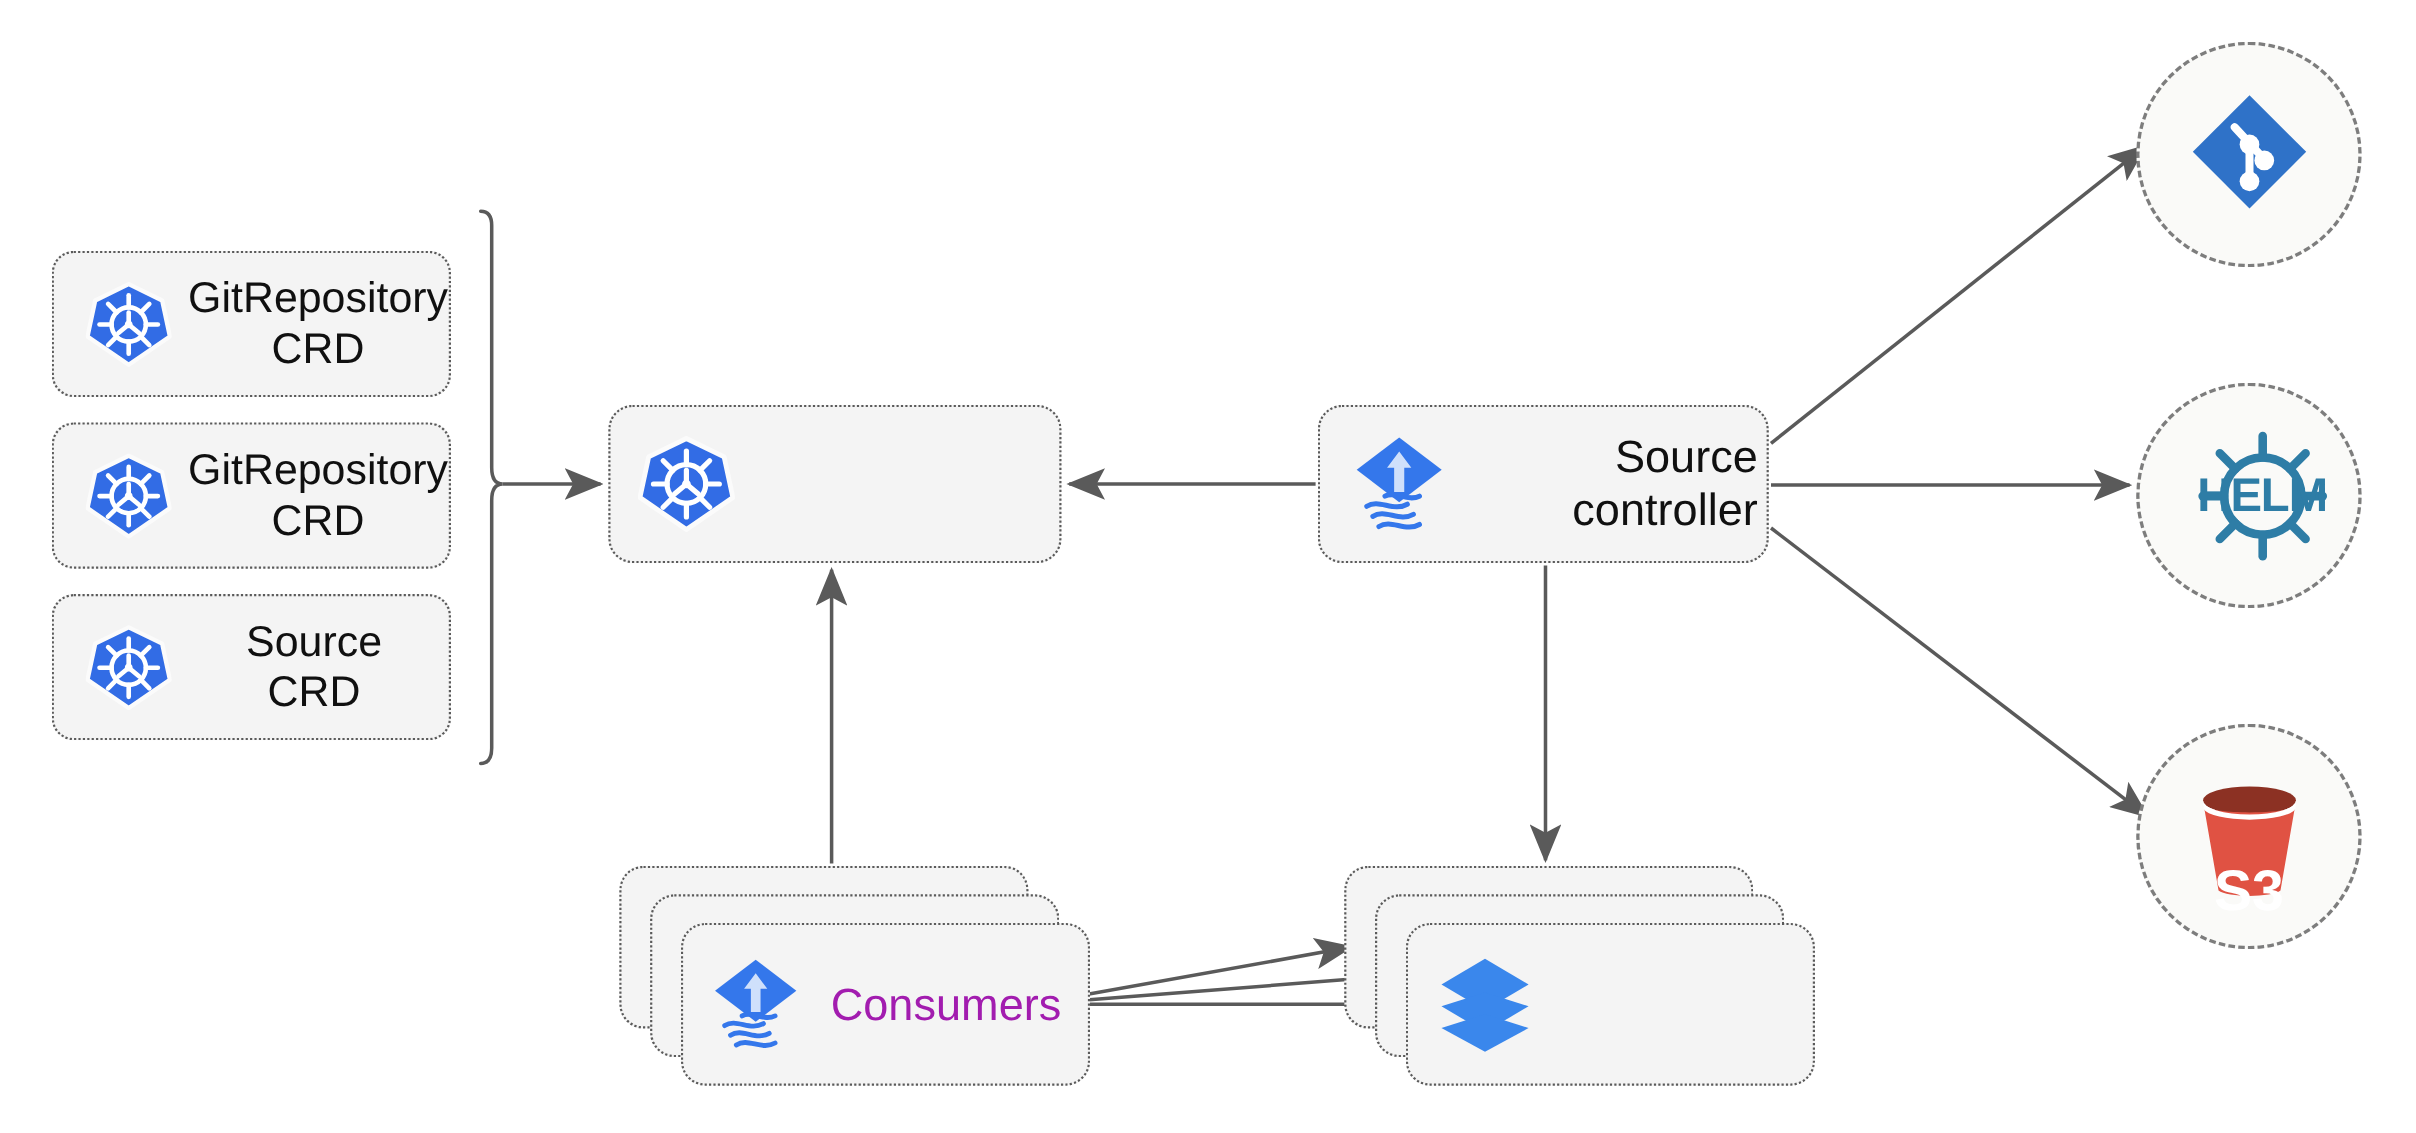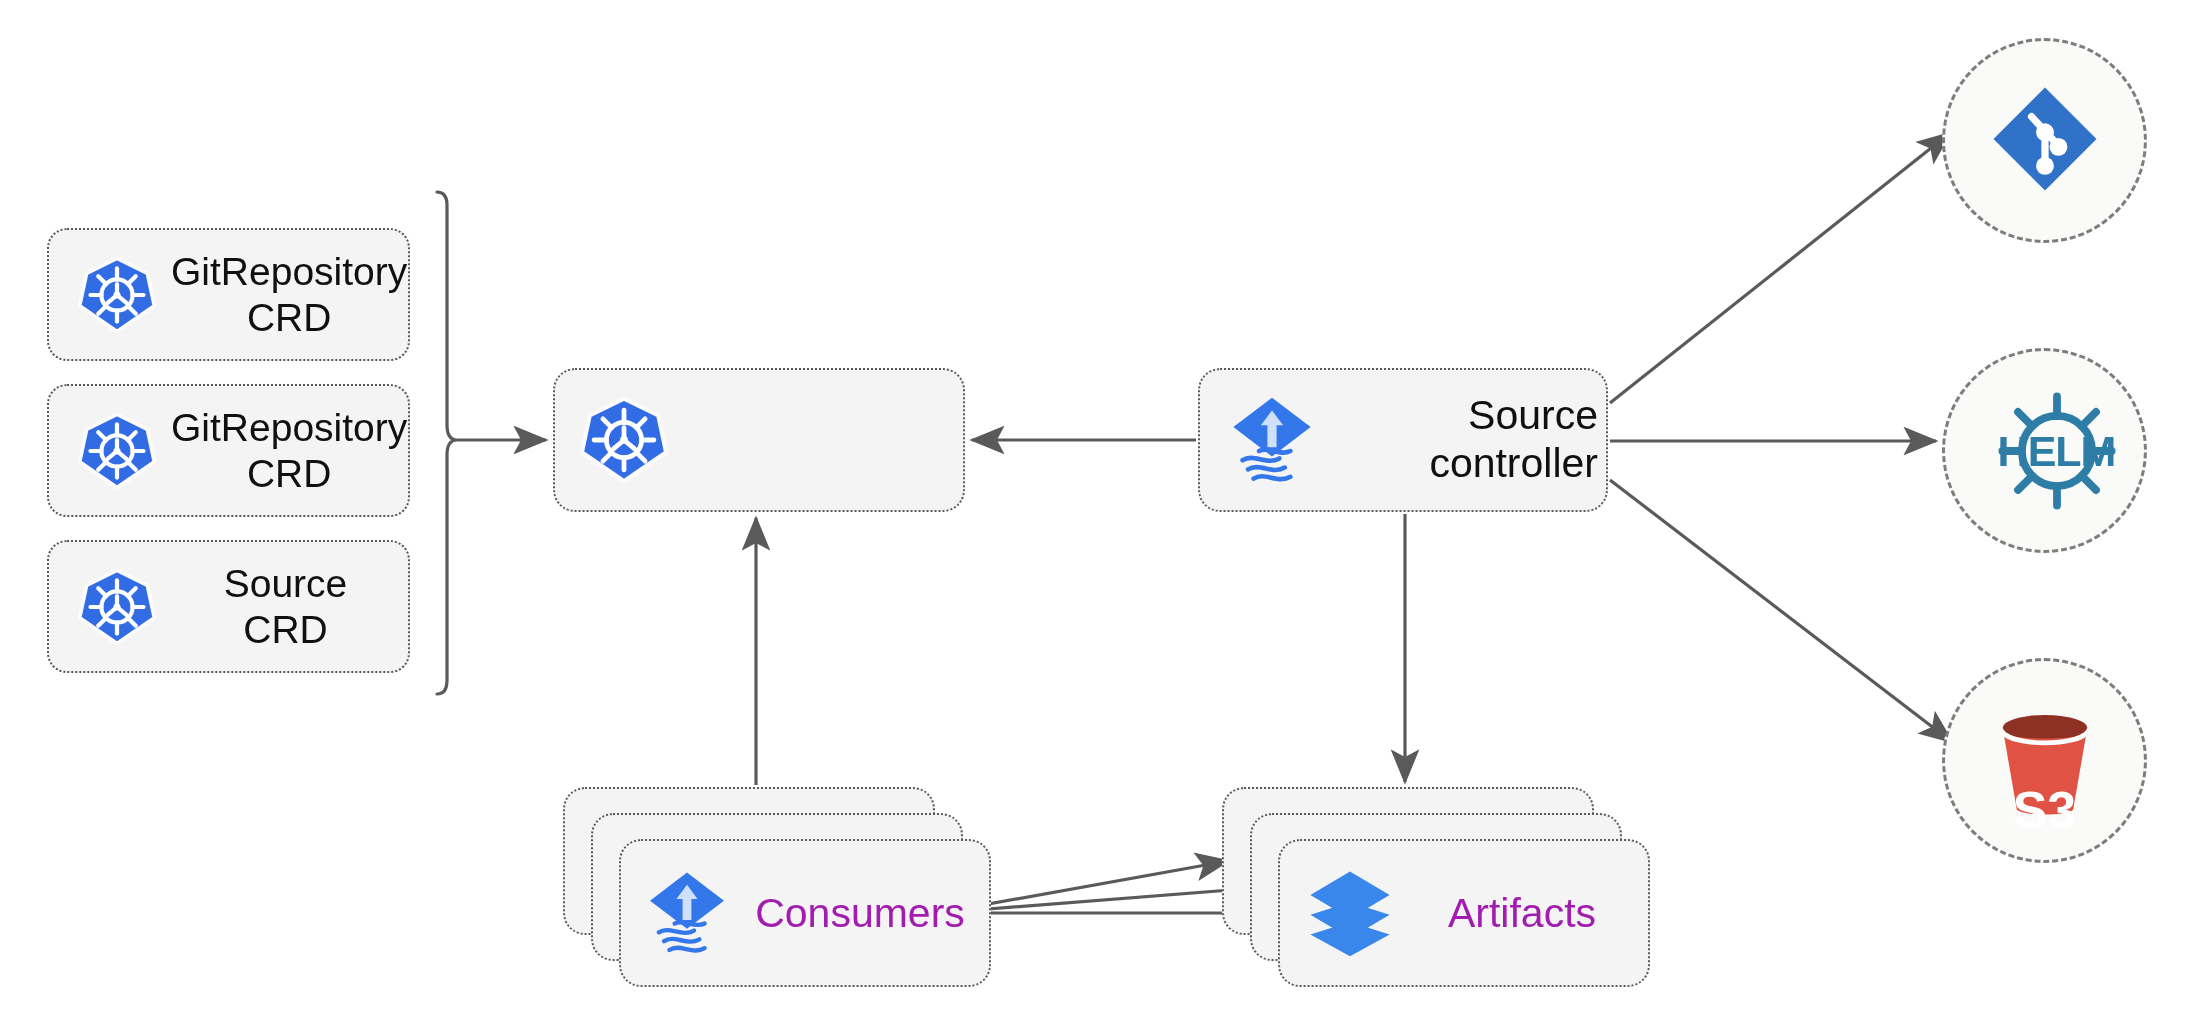--- a/index.html
+++ b/index.html
@@ -281,21 +281,20 @@
     <div class="sheet s0"></div>
     <div class="sheet s1"></div>
     <div class="sheet s2">
       <span class="icon-wrap">
         <svg width="90" height="90" viewBox="0 0 100 100" xmlns="http://www.w3.org/2000/svg">
           <polygon points="50,4 94,30 50,56 6,30" fill="#3A87EC"></polygon>
           <polygon points="50,38 94,52 50,78 6,52" fill="#3A87EC"></polygon>
           <polygon points="50,60 94,74 50,98 6,74" fill="#3A87EC"></polygon>
         </svg>
       </span>
-      <span class="label">Artifacts</span>
     </div>
   </div>
 
   <div class="ext" id="ext-0">
     <span>
       <svg width="112" height="112" viewBox="0 0 100 100" xmlns="http://www.w3.org/2000/svg">
         <polygon points="50,4 96,50 50,96 4,50" fill="#2F72C8"></polygon>
         <g fill="none" stroke="#ffffff" stroke-width="6.5" stroke-linecap="round">
           <line x1="38" y1="30" x2="62" y2="56"></line>
           <line x1="50" y1="44" x2="50" y2="72"></line>

